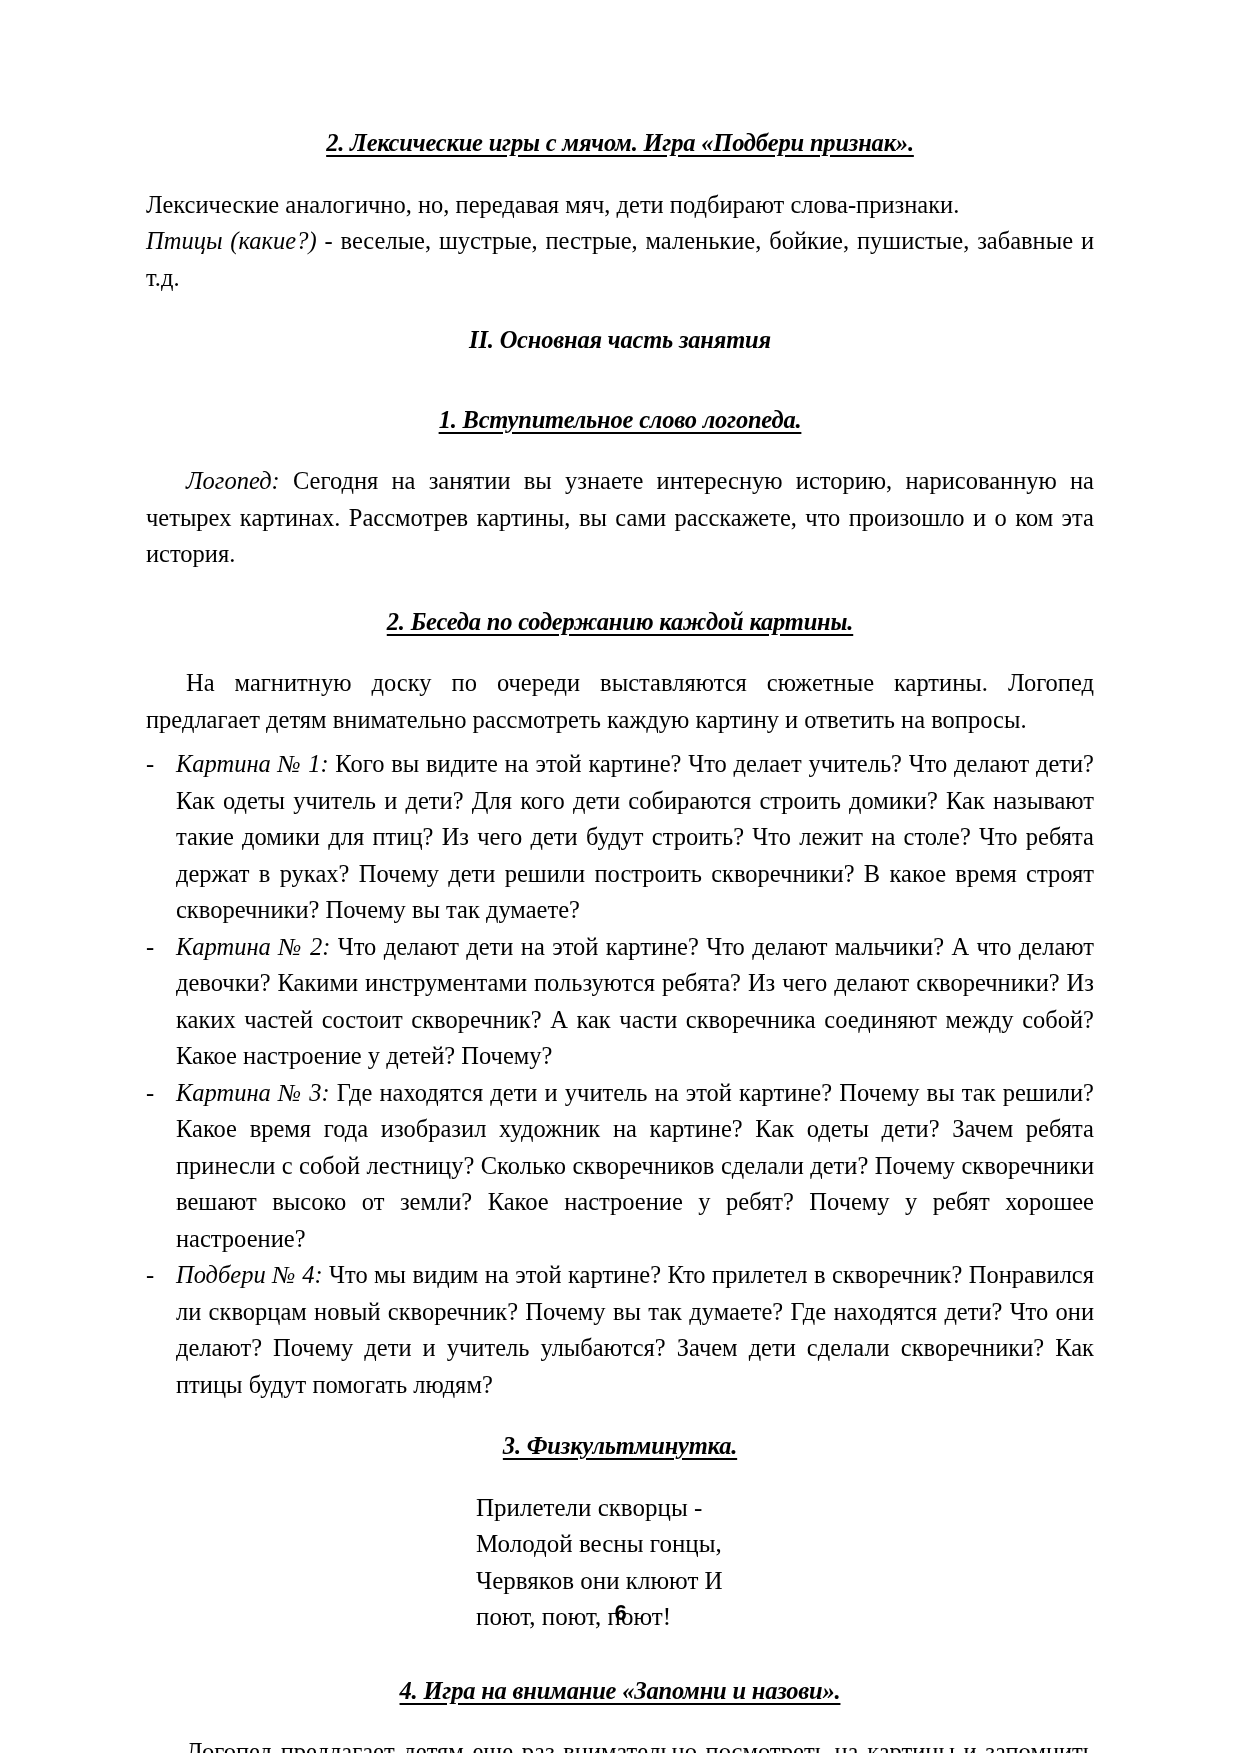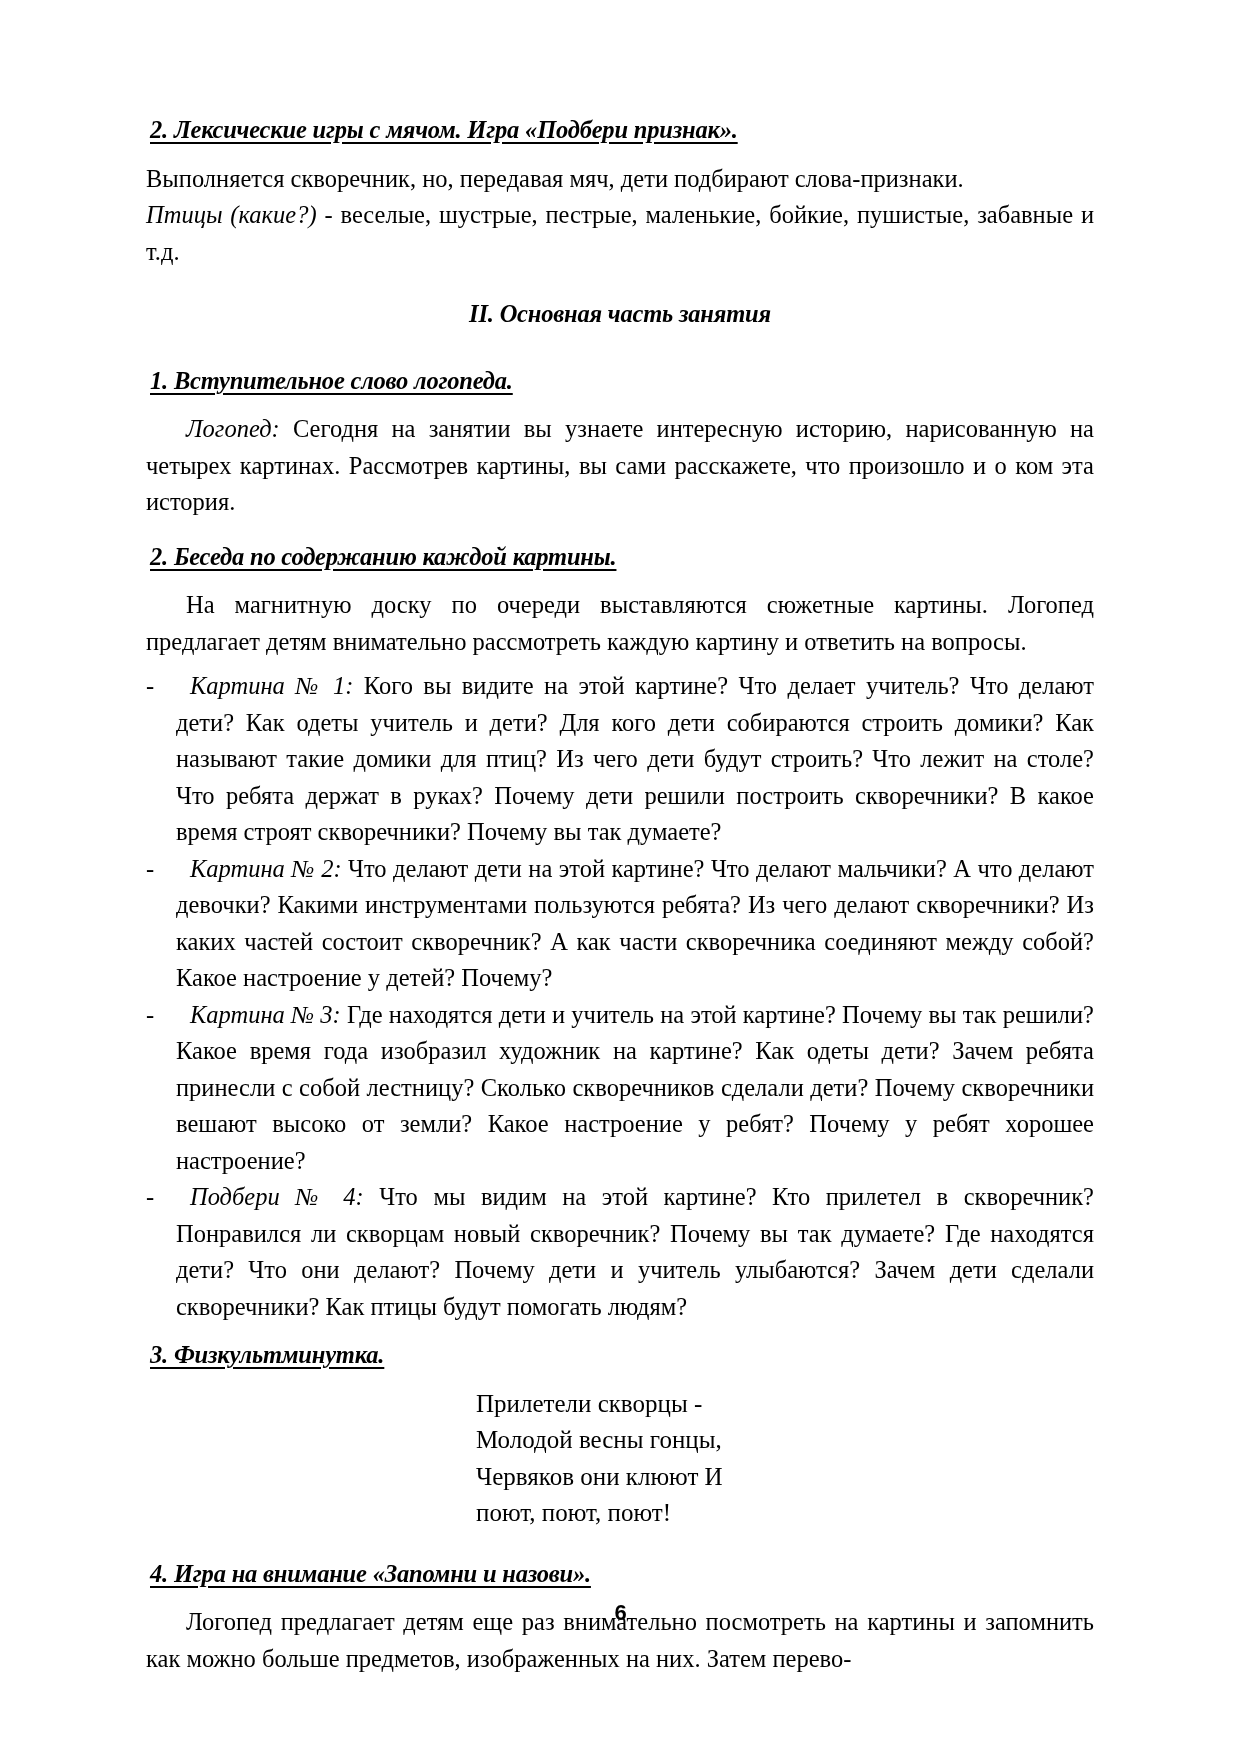--- a/index.html
+++ b/index.html
@@ -42,43 +42,43 @@
 
   
   .heading {
     font-size: 24.5px;
     line-height: 36.5px;
     font-style: italic;
     font-weight: bold;
     text-decoration: underline;
     text-underline-offset: 4px;
     text-decoration-thickness: 2px;
-    margin: 4px;
+    margin: 17px;
     letter-spacing: -0.2px;
+    text-align: center;
   }
 
   
   .section-title {
     font-size: 24.5px;
     line-height: 36.5px;
     font-style: italic;
     font-weight: bold;
     text-align: center;
     margin: 12px;
     letter-spacing: -0.2px;
   }
 
   em.lead {
     font-style: italic;
     font-weight: normal;
   }
   em.pic {
     font-style: italic;
     font-weight: normal;
-    margin-left: 14px;
   }
 
   
   .bullets {
     list-style: none;
     margin: 0;
     padding: 0;
   }
   .bullet-row {
     display: flex;
@@ -131,21 +131,21 @@
 <body>
 
 <div class="page">
 
   <div class="content">
 
     <div class="heading">2. Лексические игры с мячом. Игра «Подбери признак».</div>
 
     <div class="gap-sm"></div>
 
-    <p class="p noindent">Выполняется скворечник, но, передавая мяч, дети подбирают слова-признаки.</p>
+    <p class="p noindent">Лексические аналогично, но, передавая мяч, дети подбирают слова-признаки.</p>
 
     <p class="p noindent"><em class="lead">Птицы (какие?)</em><span> - веселые, шустрые, пестрые, маленькие, бойкие, пушистые, забавные и т.д.</span></p>
 
     <div class="gap-md"></div>
 
     <div class="section-title">II. Основная часть занятия</div>
 
     <div class="gap-md"></div>
 
     <div class="heading">1. Вступительное слово логопеда.</div>

